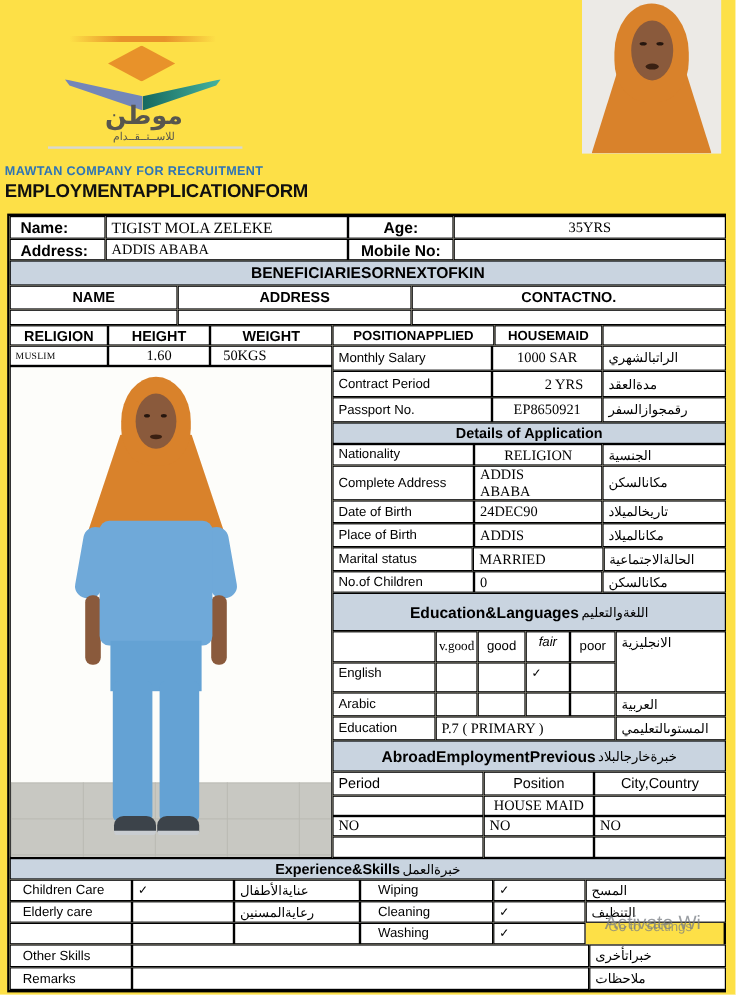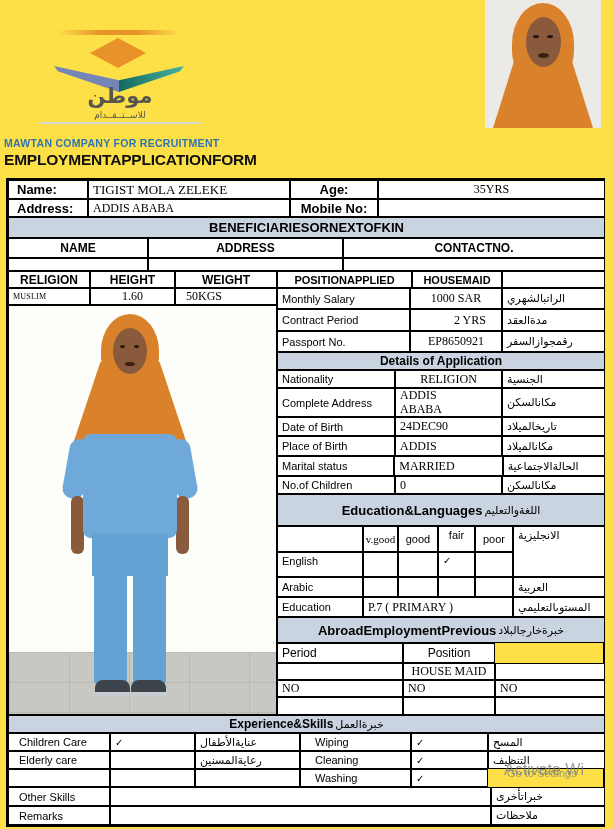--- a/index.html
+++ b/index.html
@@ -204,21 +204,21 @@
   <div class="r" style="left:277px;top:494px;width:328px;height:32px;">
     <div class="c hdr f13" style="width:328px;">
       <span>Education&amp;Languages</span>
       <span class="ar-in">اللغةوالتعليم</span>
     </div>
   </div>
   <div class="r" style="left:277px;top:526px;width:236px;height:26px;">
     <div class="c" style="width:86px;"></div>
     <div class="c ctr" style="width:35px;font-family:Liberation Serif, serif;">v.good</div>
     <div class="c ctr" style="width:40px;">good</div>
-    <div class="c ctr top-al" style="width:37px;">fair</div>
+    <div class="c ctr top-al" style="width:37px;font-style:italic;">fair</div>
     <div class="c ctr" style="width:38px;">poor</div>
   </div>
   <div class="r" style="left:513px;top:526px;width:92px;height:51px;">
     <div class="c arc top-al" style="width:92px;">الانجليزية</div>
   </div>
   <div class="r" style="left:277px;top:552px;width:236px;height:25px;">
     <div class="c top-al" style="width:86px;">English</div>
     <div class="c" style="width:35px;"></div>
     <div class="c" style="width:40px;"></div>
     <div class="c chk top-al" style="width:37px;">✓</div>
@@ -240,20 +240,21 @@
 
   <div class="r" style="left:277px;top:617px;width:328px;height:26px;">
     <div class="c hdr f13" style="width:328px;">
       <span>AbroadEmploymentPrevious</span>
       <span class="ar-in">خبرةخارجالبلاد</span>
     </div>
   </div>
   <div class="r" style="left:277px;top:643px;width:328px;height:20px;">
     <div class="c f12" style="width:126px;">Period</div>
     <div class="c f12 ctr" style="width:92px;">Position</div>
+    <div class="c f12 ctr" style="width:110px;">City,Country</div>
   </div>
   <div class="r" style="left:277px;top:663px;width:328px;height:17px;">
     <div class="c serif" style="width:126px;"></div>
     <div class="c serif ctr" style="width:92px;">HOUSE MAID</div>
     <div class="c serif" style="width:110px;"></div>
   </div>
   <div class="r" style="left:277px;top:680px;width:328px;height:17px;">
     <div class="c serif" style="width:126px;">NO</div>
     <div class="c serif" style="width:92px;">NO</div>
     <div class="c serif" style="width:110px;">NO</div>

